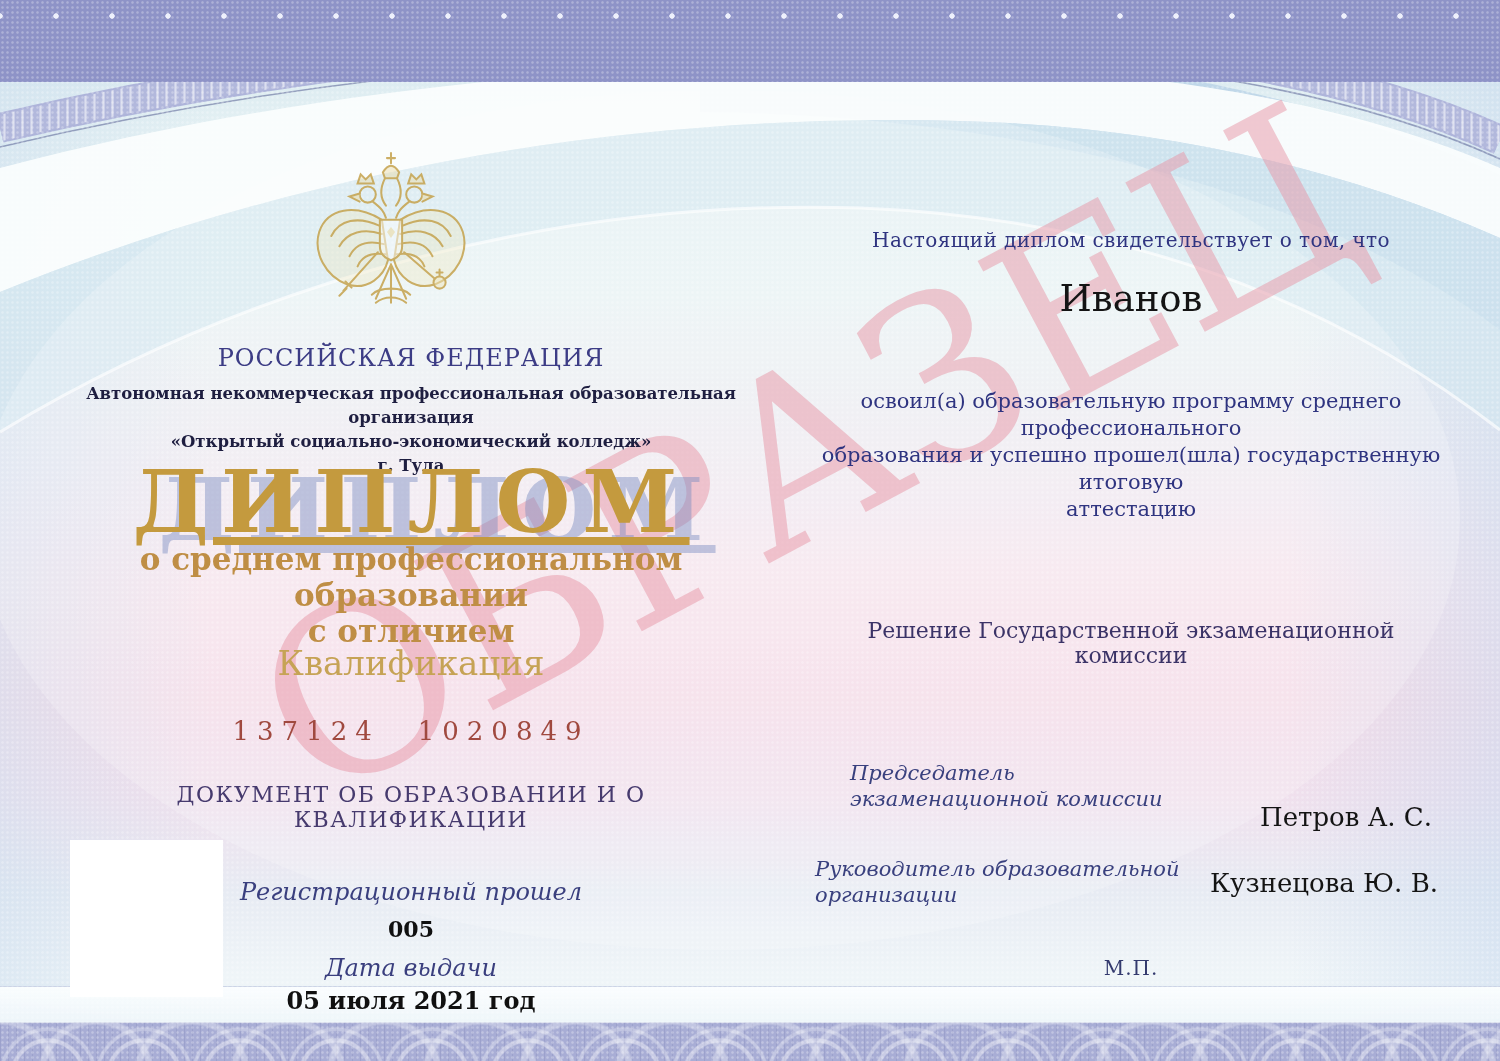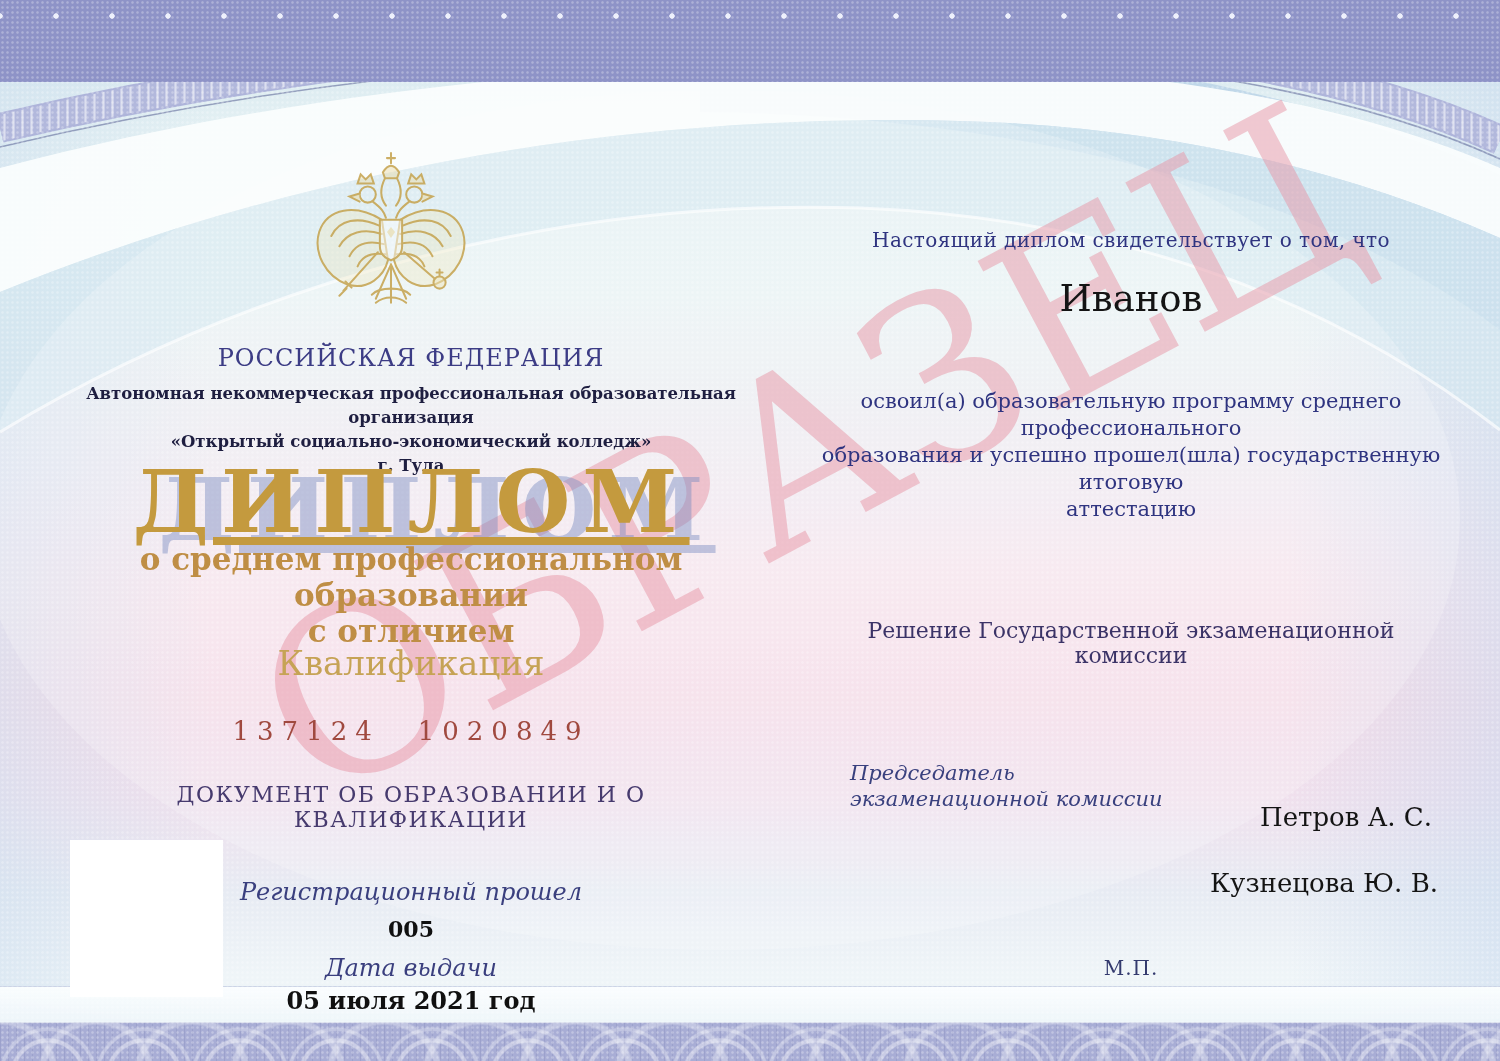--- a/index.html
+++ b/index.html
@@ -193,17 +193,21 @@
 
 
   <div class="txt col-r decision">Решение Государственной экзаменационной комиссии</div>
 
   <div class="siglabel sig1">
     <div>Председатель</div>
     <div>экзаменационной комиссии</div>
   </div>
   <div class="signame name1">Петров А. С.</div>
 
+  <div class="siglabel sig2">
+    <div>Руководитель образовательной</div>
+    <div>организации</div>
+  </div>
   <div class="signame name2">Кузнецова Ю. В.</div>
 
   <div class="txt col-r seal">М.П.</div>
 
 </div>
 
 </body></html>

